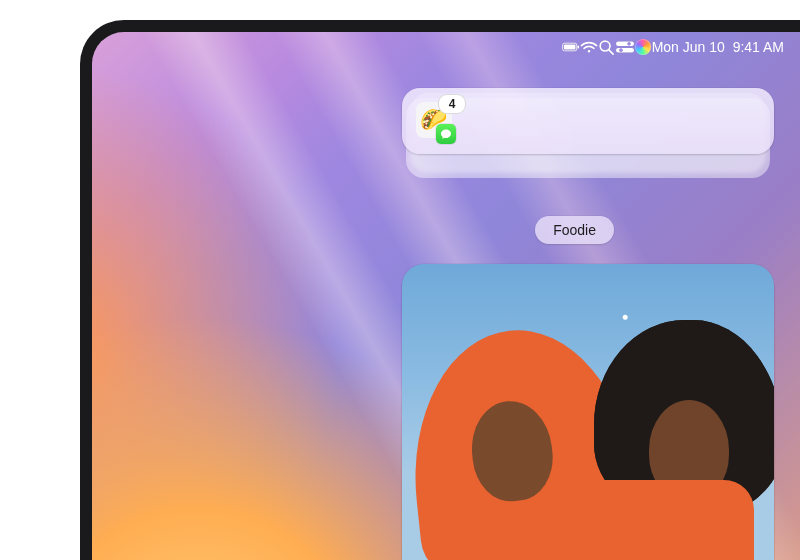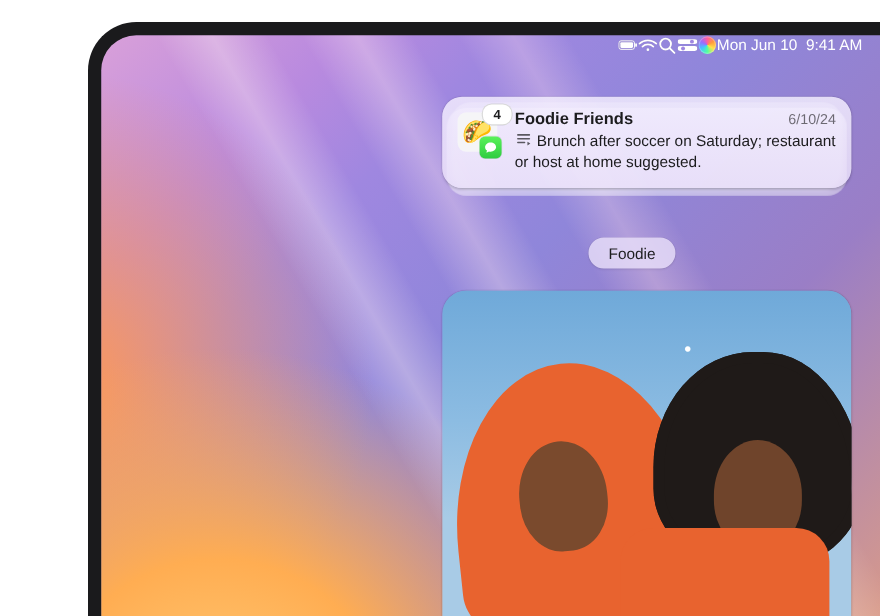--- a/index.html
+++ b/index.html
@@ -41,21 +41,21 @@
 
   
   .menu-bar {
     position: absolute;
     top: 0;
     left: 0;
     right: 0;
     height: 30px;
     display: flex;
     justify-content: flex-end;
-    align-items: flex-start;
+    align-items: center;
     gap: 0;
     padding: 0 16px;
     color: #ffffff;
     font-size: 14px;
     font-weight: 500;
   }
   .menu-bar .icon {
     display: inline-flex;
     align-items: center;
     justify-content: center;
@@ -265,34 +265,20 @@
       <div class="notif">
         <div class="notif-badge-cluster">
           <div class="taco">🌮</div>
           <div class="count-bubble">4</div>
           <div class="app-dot">
             <svg viewBox="0 0 24 24">
                 <path fill="#fff" d="M12 3C6.5 3 2 6.9 2 11.5c0 2.5 1.3 4.8 3.5 6.3-.2 1.1-.8 2.6-1.5 3.5 1.7-.2 3.7-1 5-1.9 1 .2 2 .4 3 .4 5.5 0 10-3.9 10-8.5S17.5 3 12 3z"></path>
               </svg>
           </div>
         </div>
-        <div class="notif-body">
-          <div class="notif-head">
-            <span class="notif-title">Foodie Friends</span>
-            <span class="notif-date">6/10/24</span>
-          </div>
-          <div class="notif-text">
-            <span class="summary-glyph">
-              <svg viewBox="0 0 16 16" width="16" height="14">
-                  <path d="M2 3h12M2 7h12M2 11h7" stroke="#1c1c1e" stroke-width="1.6" stroke-linecap="round"></path>
-                  <path d="M12 10l3 2-3 2z" fill="#1c1c1e"></path>
-                </svg>
-            </span><span>Brunch after soccer on Saturday; restaurant or host at home suggested.</span>
-          </div>
-        </div>
       </div>
     </div>
 
     <div class="clear-pill">Foodie</div>
 
     <div class="photo-card" title="Two people outdoors against blue sky; one wearing an orange hooded garment, the other with curly hair in an orange top.">
       <div class="hood"></div>
       <div class="hair"></div>
       <div class="shirt"></div>
     </div>

